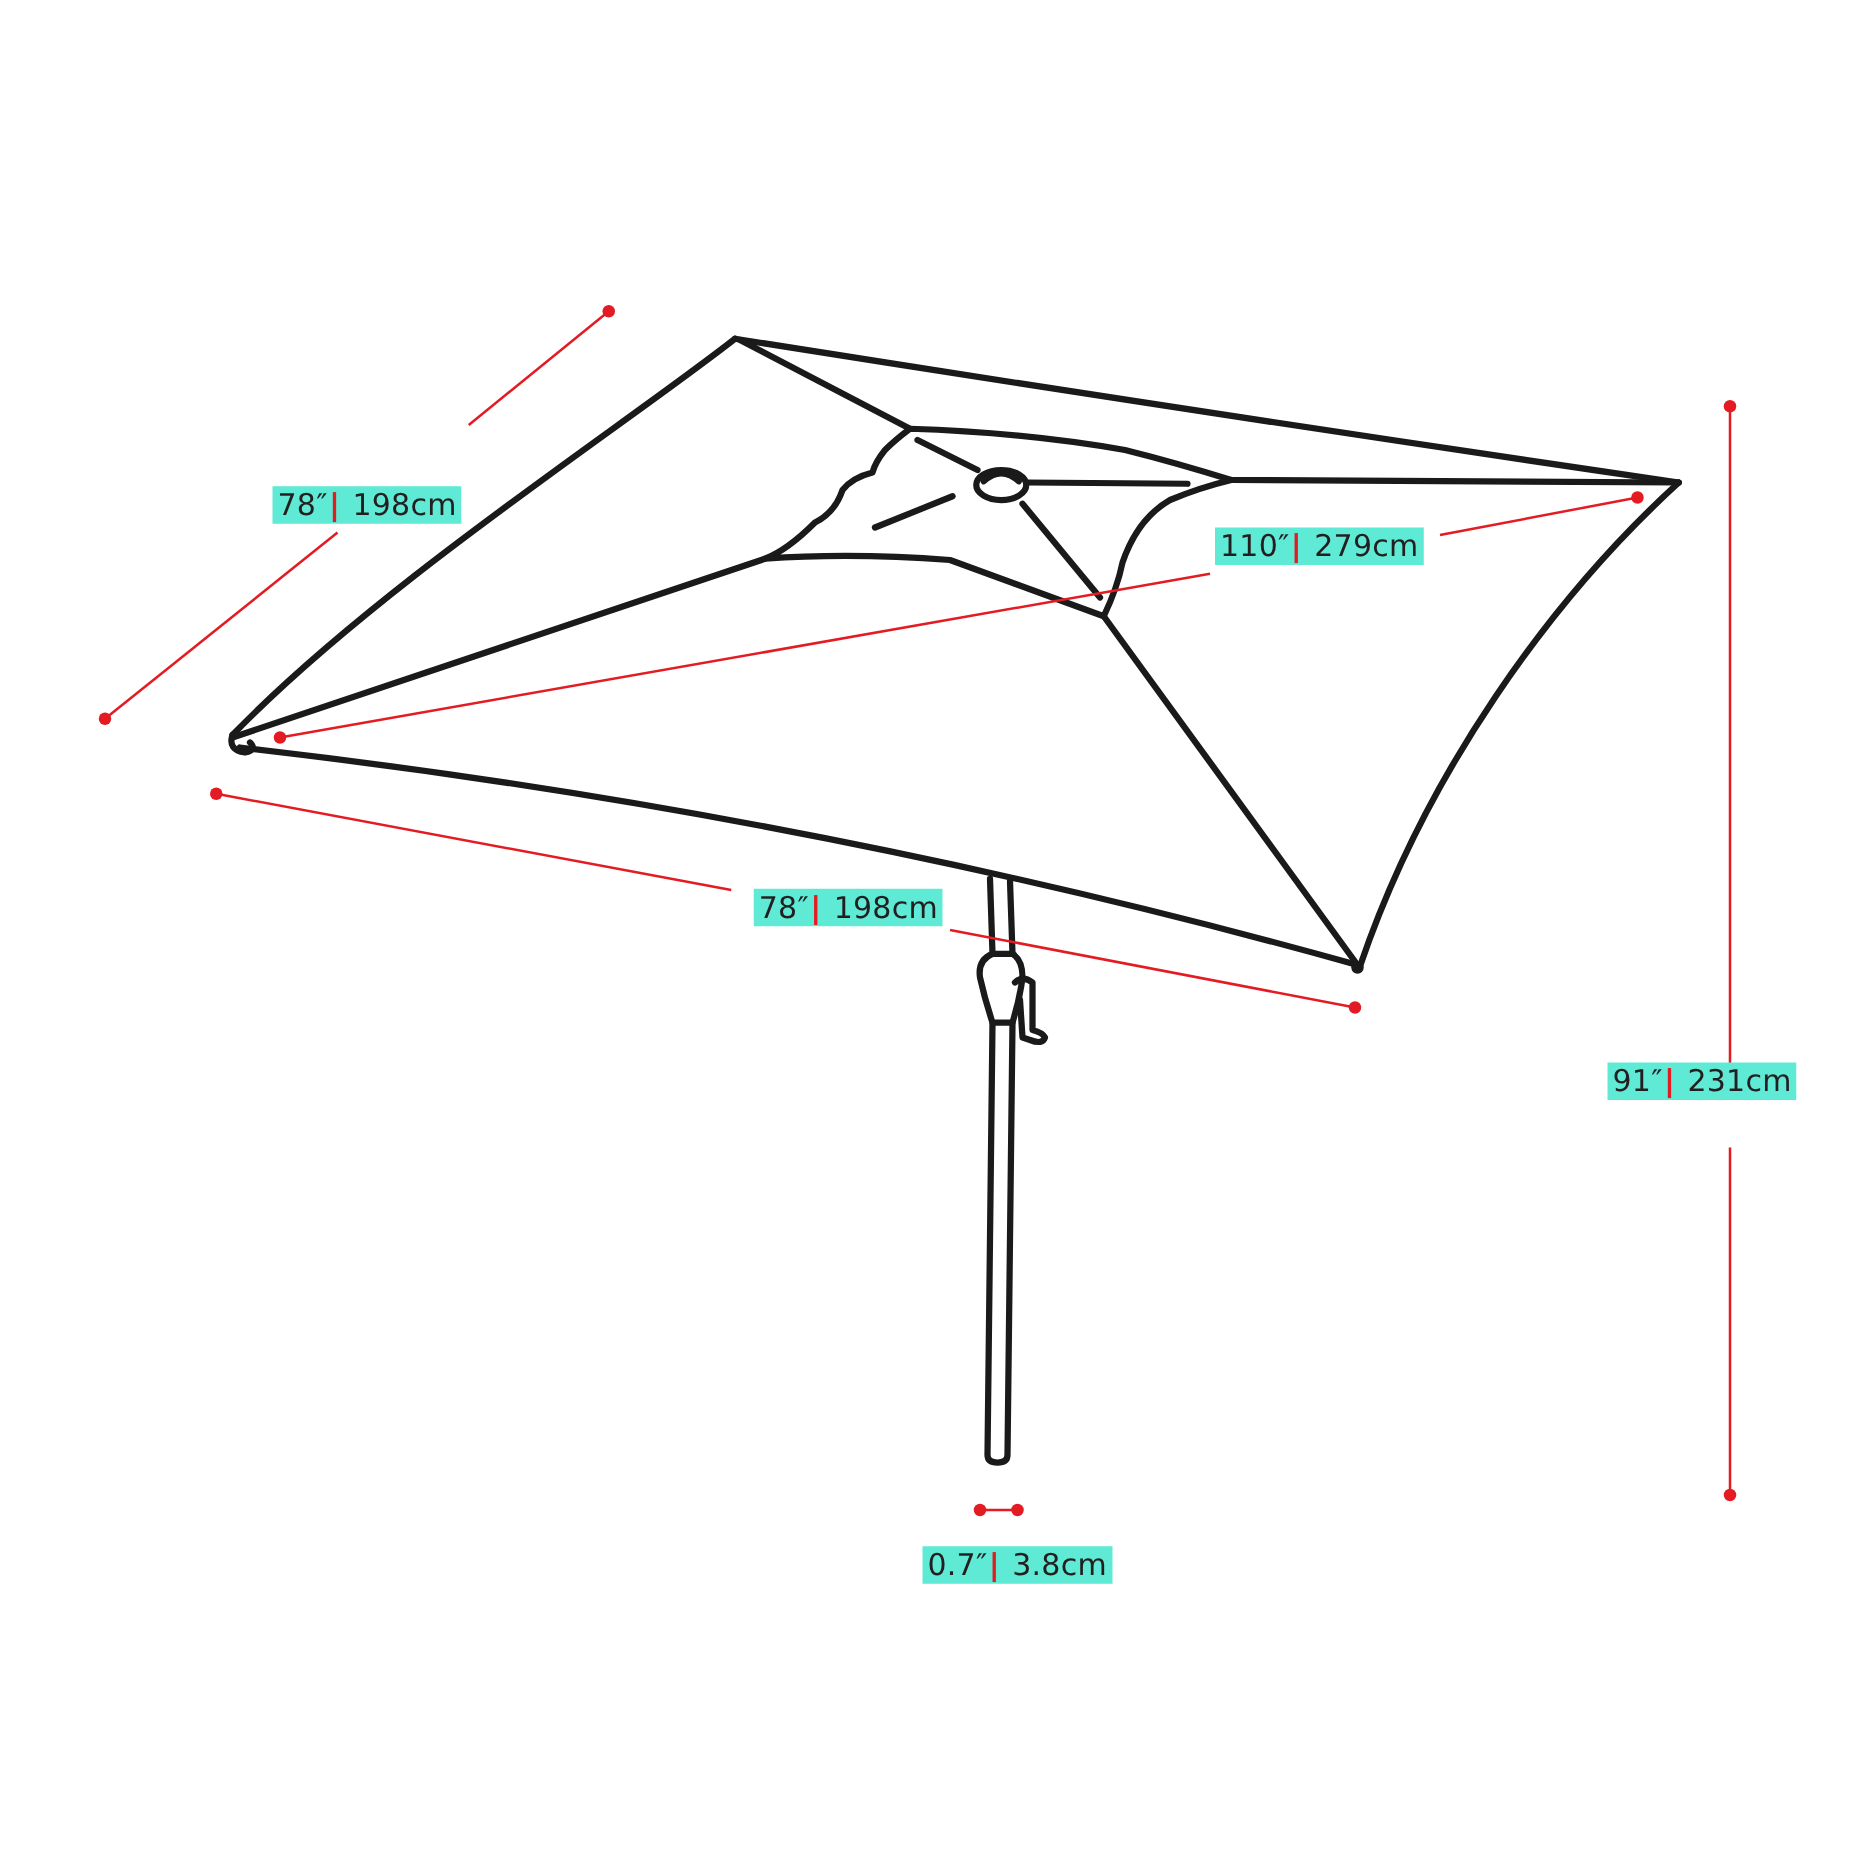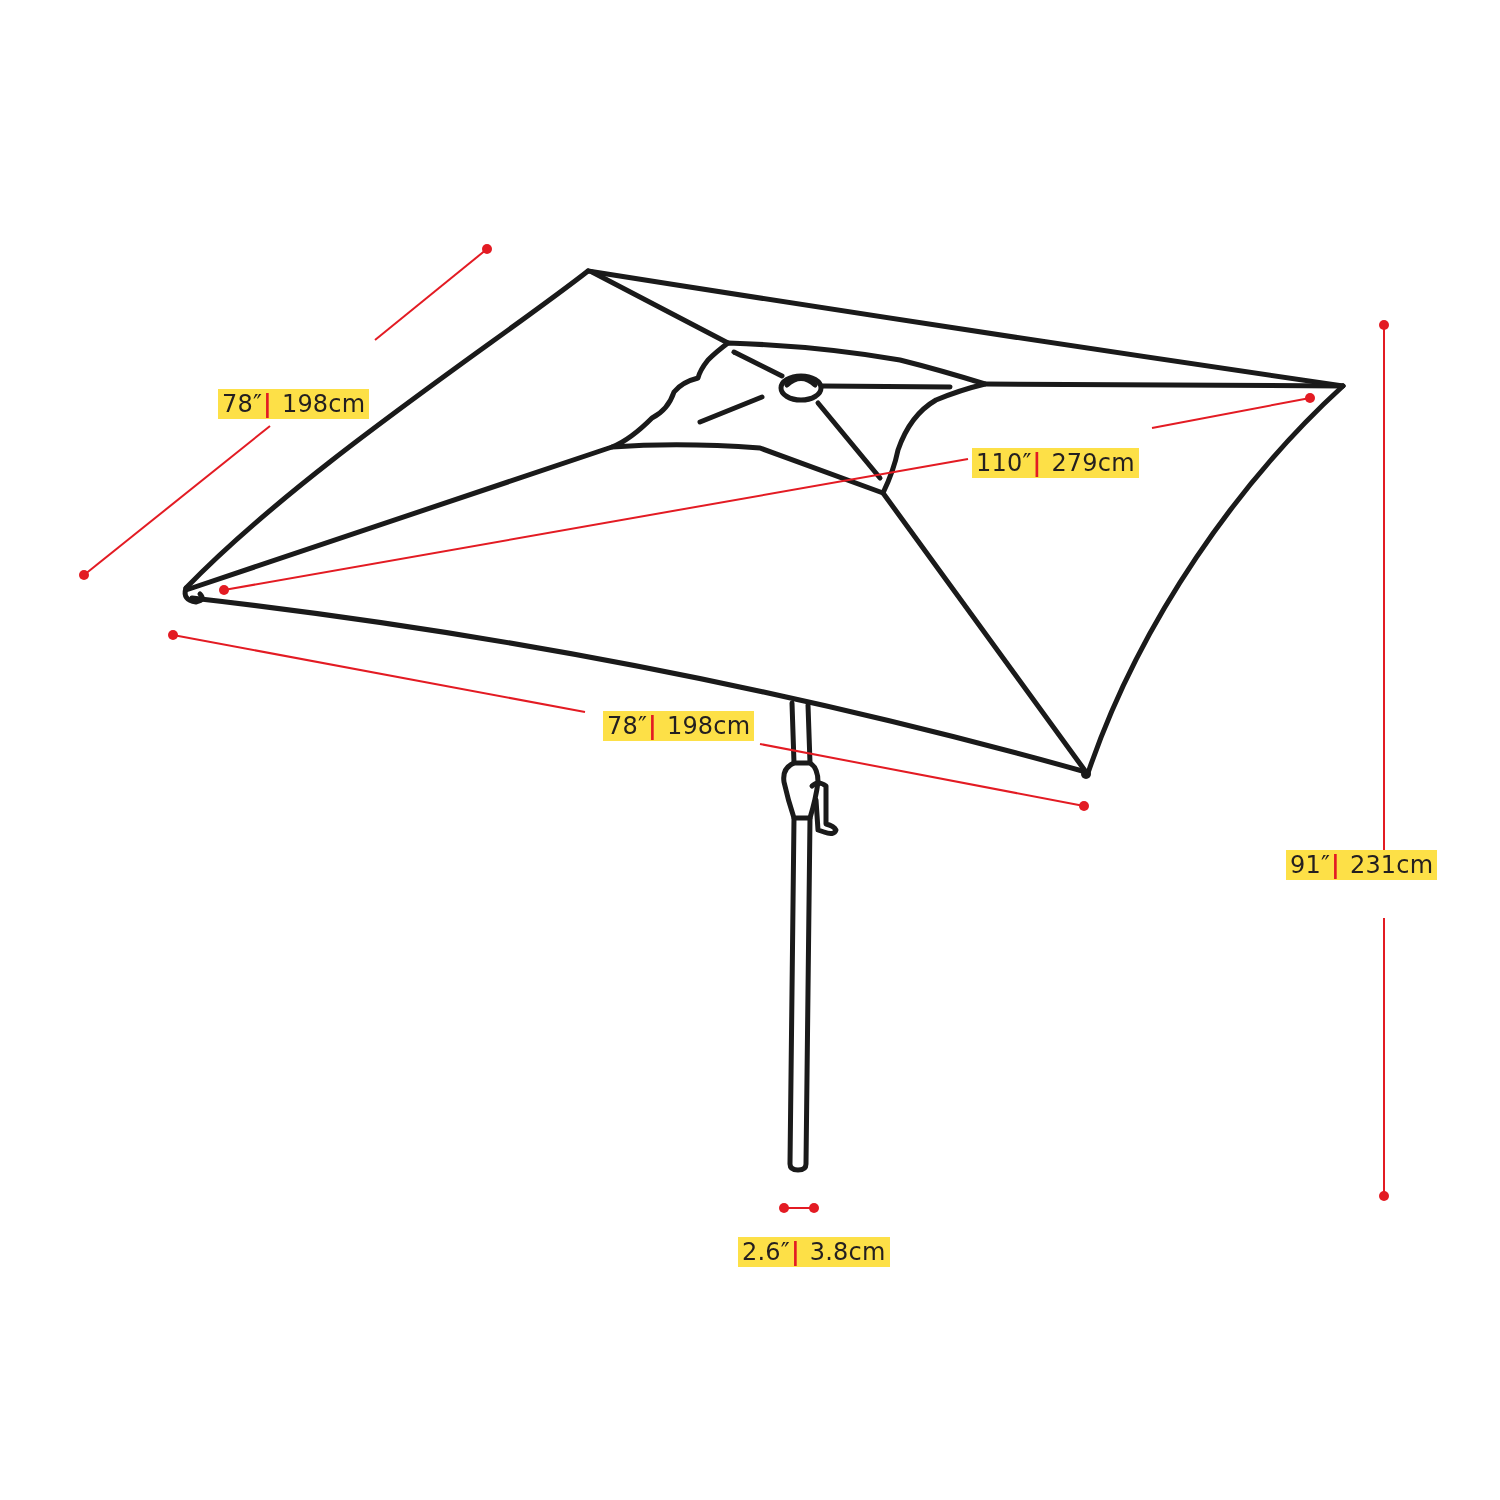--- a/index.html
+++ b/index.html
@@ -1,20 +1,20 @@
 <!DOCTYPE html>
 <html><head>
   <meta charset="utf-8">
   <style>
     html, body { margin: 0; padding: 0; background: #ffffff; }
     body { width: 1500px; height: 1500px; position: relative; overflow: hidden;
            font-family: "DejaVu Sans", "Liberation Sans", sans-serif; }
     #drawing { position: absolute; left: 0; top: 0; width: 1500px; height: 1500px; }
     .dim-label { position: absolute; font-size: 24px; color: #231f20; white-space: nowrap;
-                 background: #fde047; padding: 0 4px; line-height: 30px; letter-spacing: 0.2px; }
+                 background: #5eead4; padding: 0 4px; line-height: 30px; letter-spacing: 0.2px; }
     .dim-label .sep { color: #e31b23; font-weight: bold; margin: 0 2px 0 1px; }
     .stroke { fill: none; stroke: #1a1a1a; stroke-width: 5; stroke-linecap: round; stroke-linejoin: round; }
     .dim { stroke: #e31b23; stroke-width: 2; fill: none; }
     .dot { fill: #e31b23; }
   </style>
 </head>
 <body>
 
 <svg id="drawing" viewBox="0 0 1500 1500" xmlns="http://www.w3.org/2000/svg">
 
@@ -82,31 +82,31 @@
     <circle class="dot" cx="784" cy="1208" r="5"></circle>
     <circle class="dot" cx="814" cy="1208" r="5"></circle>
   </g>
 </svg>
 
 <div class="dim-label" style="left:218px; top:389px;">
   <span>78″</span><span class="sep">|</span>
   <span>198cm</span>
 </div>
 
-<div class="dim-label" style="left:972px; top:448px;">
+<div class="dim-label" style="left:972px; top:422px;">
   <span>110″</span><span class="sep">|</span>
   <span>279cm</span>
 </div>
 
 <div class="dim-label" style="left:603px; top:711px;">
   <span>78″</span><span class="sep">|</span>
   <span>198cm</span>
 </div>
 
 <div class="dim-label" style="left:1286px; top:850px;">
   <span>91″</span><span class="sep">|</span>
   <span>231cm</span>
 </div>
 
 <div class="dim-label" style="left:738px; top:1237px;">
-  <span>2.6″</span><span class="sep">|</span>
+  <span>0.7″</span><span class="sep">|</span>
   <span>3.8cm</span>
 </div>
 
 </body></html>

